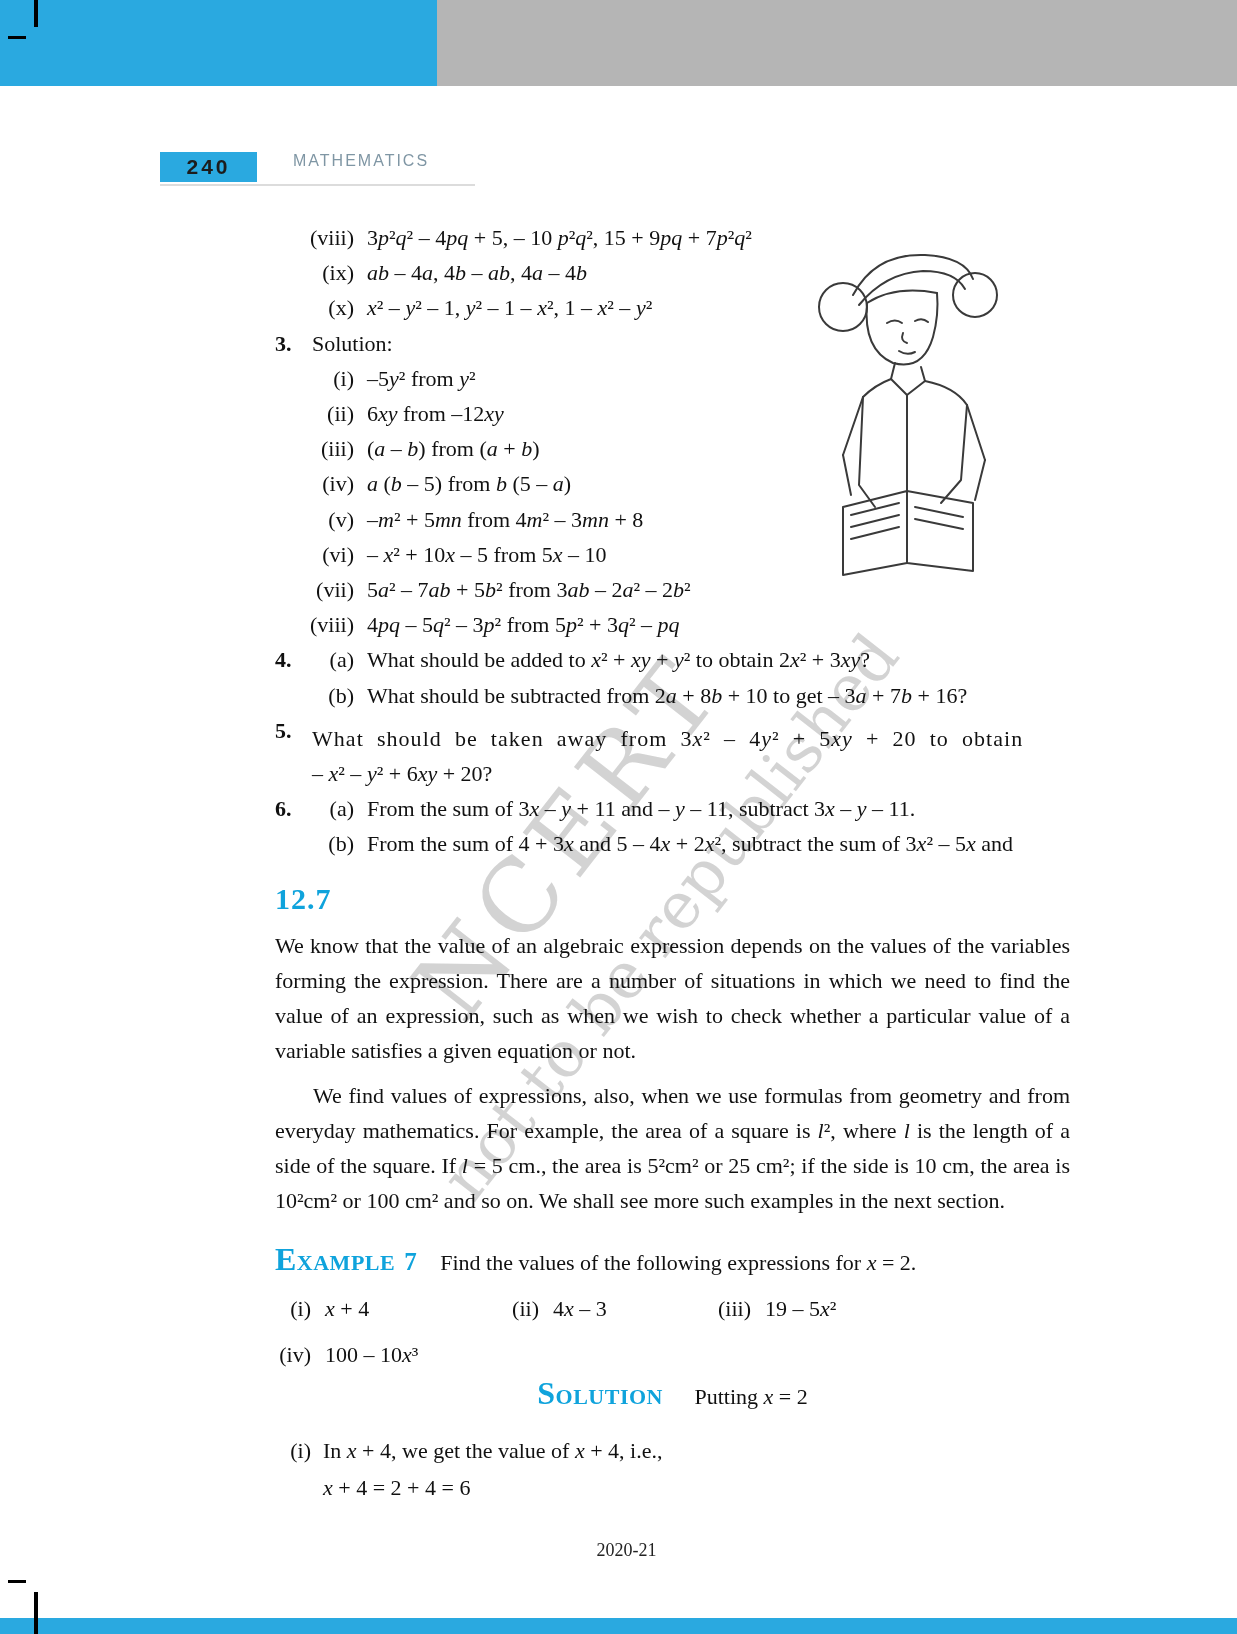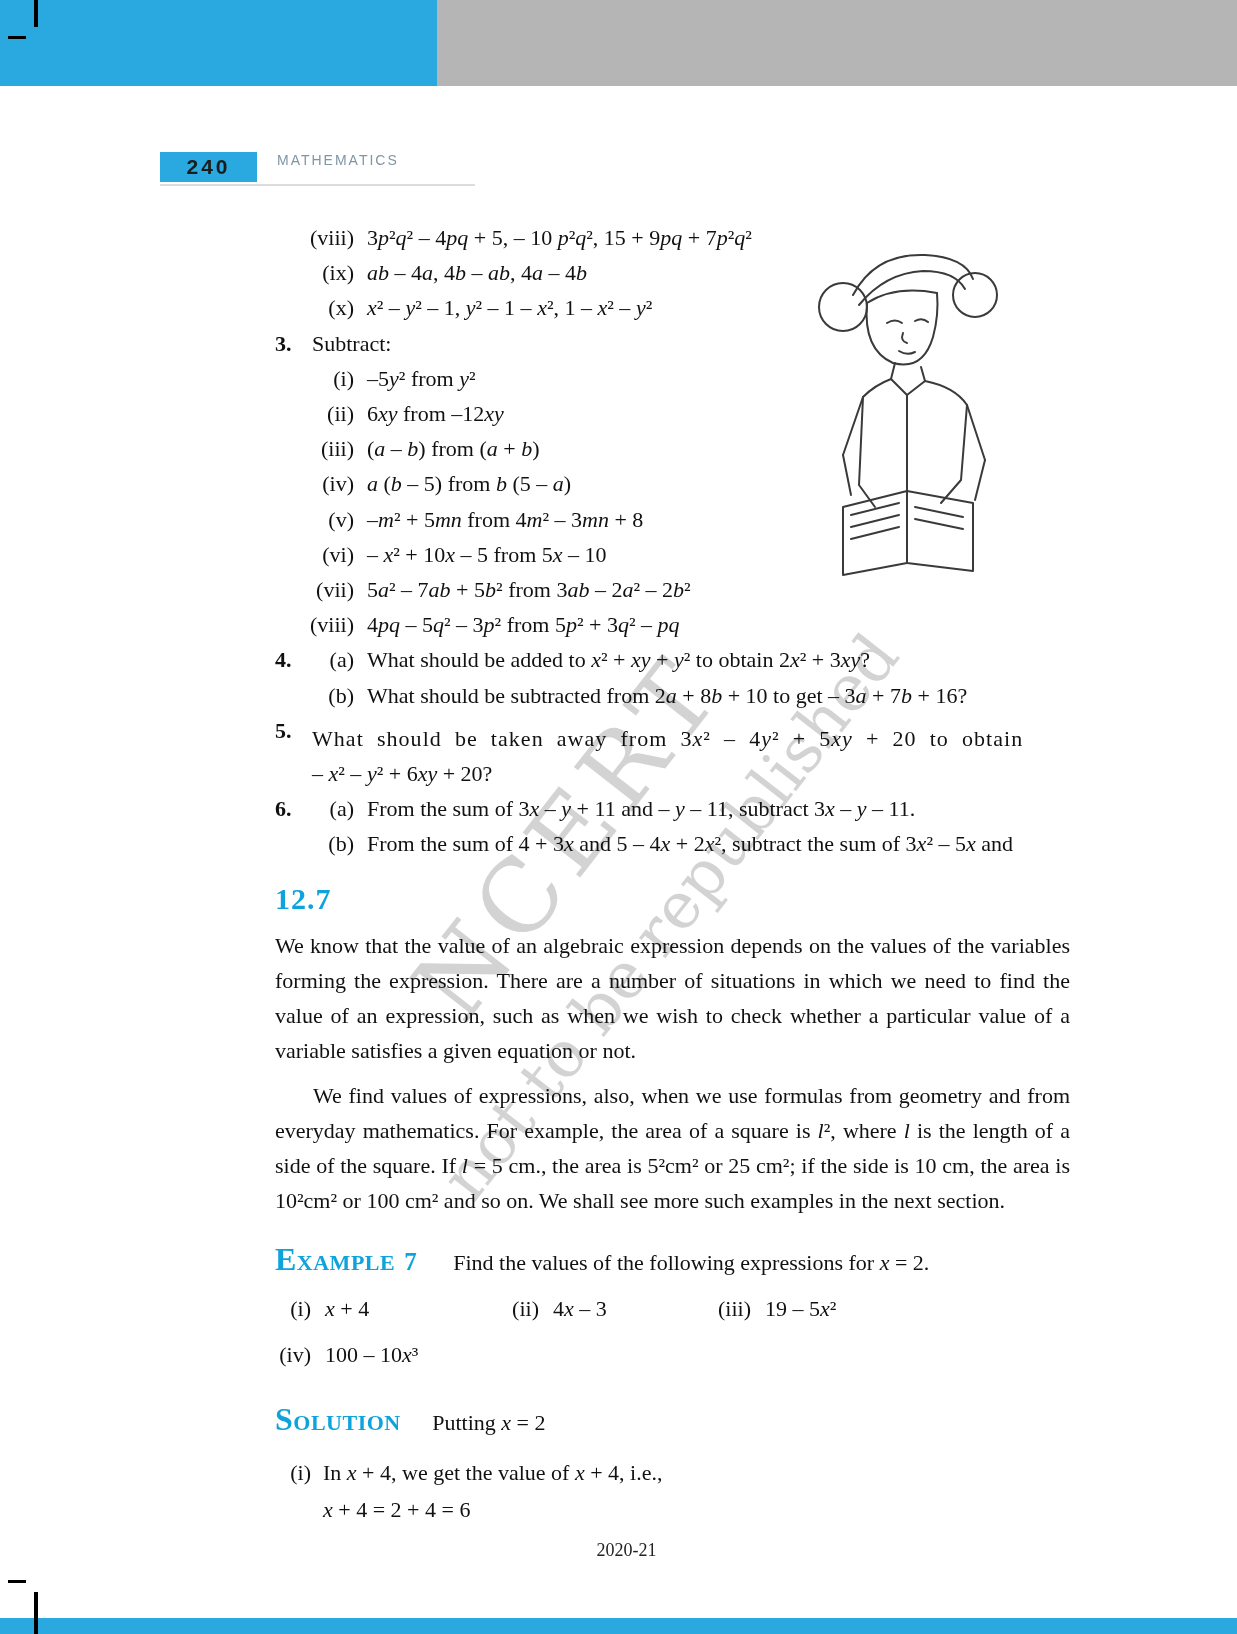--- a/index.html
+++ b/index.html
@@ -14,47 +14,47 @@
   .mark{position:absolute;background:#000;}
   .mark-top-v{left:34px;top:0;width:4px;height:27px;}
   .mark-top-h{left:8px;top:36px;width:18px;height:3px;}
   .mark-bot-h{left:8px;top:1580px;width:18px;height:3px;}
   .mark-bot-v{left:34px;top:1592px;width:4px;height:42px;z-index:5;}
   .bottom-strip{position:absolute;left:0;bottom:0;width:100%;height:16px;background:#2AA9E0;}
   
   .running-head{position:absolute;left:160px;top:152px;display:flex;align-items:flex-start;z-index:2;}
   .pagenum-box{background:#2AA9E0;width:97px;height:30px;display:flex;align-items:center;justify-content:center;
     font-family:"Liberation Sans",sans-serif;font-size:21px;font-weight:600;letter-spacing:3px;color:#1c1c1c;}
-  .subject{margin-left:20px;font-family:"Liberation Sans",sans-serif;font-size:14px;letter-spacing:2px;color:#7f96a4;}
+  .subject{margin-left:36px;font-family:"Liberation Sans",sans-serif;font-size:16px;letter-spacing:2px;color:#7f96a4;}
   .head-rule{position:absolute;left:160px;top:184px;width:315px;height:2px;background:#dcdcdc;}
   
   .content{position:absolute;left:275px;top:220px;width:795px;font-size:22px;z-index:2;}
   .ex-row{display:flex;line-height:35.2px;}
   .ex-num{flex:0 0 37px;font-weight:700;}
   .ex-label{flex:0 0 42px;text-align:right;padding-right:13px;}
   .ex-label.merged{flex:0 0 79px;}
   .ex-content{flex:1 1 auto;}
   .ex-row.spread .ex-content{word-spacing:6.5px;letter-spacing:1.05px;white-space:nowrap;margin-top:8px;}
   .m i{font-style:italic;}
   .section-heading{margin:20px 0 12px;font-size:30px;color:#0FA3DC;font-weight:700;display:flex;align-items:center;}
   .sec-num{margin-right:22px;letter-spacing:1px;}
   .sec-title{font-variant:small-caps;letter-spacing:0.5px;}
   .para{margin:0 0 10px;text-align:justify;line-height:35px;}
   .para.indent{text-indent:38px;}
   .example-head{margin-top:24px;line-height:34px;}
   .kw{font-variant:small-caps;font-weight:700;color:#0FA3DC;font-size:32px;letter-spacing:0.5px;}
   .kw-num{color:#0FA3DC;font-weight:700;font-size:25px;margin-left:9px;}
-  .example-head .intro{margin-left:31px;}
+  .example-head .intro{margin-left:18px;}
   .ex7-row{display:flex;margin-top:12px;line-height:34px;}
   .ex7-cell{display:flex;}
   .c1{width:228px;}
   .c2{width:212px;}
   .c3{flex:1;}
   .it-label{width:36px;text-align:right;margin-right:14px;flex:none;}
-  .solution-head{margin-top:30px;line-height:34px;}
+  .solution-head{line-height:42px;text-align:center;}
   .solution-head .intro{margin-left:26px;}
   .steps{margin-top:14px;}
   .step-row{display:flex;line-height:37px;}
   .step-label{flex:0 0 36px;text-align:right;margin-right:12px;}
   .step-content{flex:1;}
   
   .watermark{position:absolute;left:260px;top:500px;width:700px;height:740px;display:flex;flex-direction:column;
     align-items:center;justify-content:center;gap:34px;transform:rotate(-52deg);color:#a8a8a8;opacity:0.5;
     font-family:"DejaVu Serif",serif;pointer-events:none;z-index:1;}
   .wm1{font-size:100px;letter-spacing:10px;white-space:nowrap;}
@@ -128,21 +128,21 @@
       <div class="ex-row">
         <span class="ex-label merged">(ix)</span>
         <span class="ex-content"><span class="m"><i>ab</i> – 4<i>a</i>, 4<i>b</i> – <i>ab</i>, 4<i>a</i> – 4<i>b</i></span></span>
       </div>
       <div class="ex-row">
         <span class="ex-label merged">(x)</span>
         <span class="ex-content"><span class="m"><i>x</i>² – <i>y</i>² – 1, <i>y</i>² – 1 – <i>x</i>², 1 – <i>x</i>² – <i>y</i>²</span></span>
       </div>
       <div class="ex-row">
         <span class="ex-num">3.</span>
-        <span class="ex-content">Subtract:</span>
+        <span class="ex-content">Solution:</span>
       </div>
       <div class="ex-row">
         <span class="ex-label merged">(i)</span>
         <span class="ex-content"><span class="m">–5<i>y</i>²</span> from <span class="m"><i>y</i>²</span></span>
       </div>
       <div class="ex-row">
         <span class="ex-label merged">(ii)</span>
         <span class="ex-content"><span class="m">6<i>xy</i></span> from <span class="m">–12<i>xy</i></span></span>
       </div>
       <div class="ex-row">

